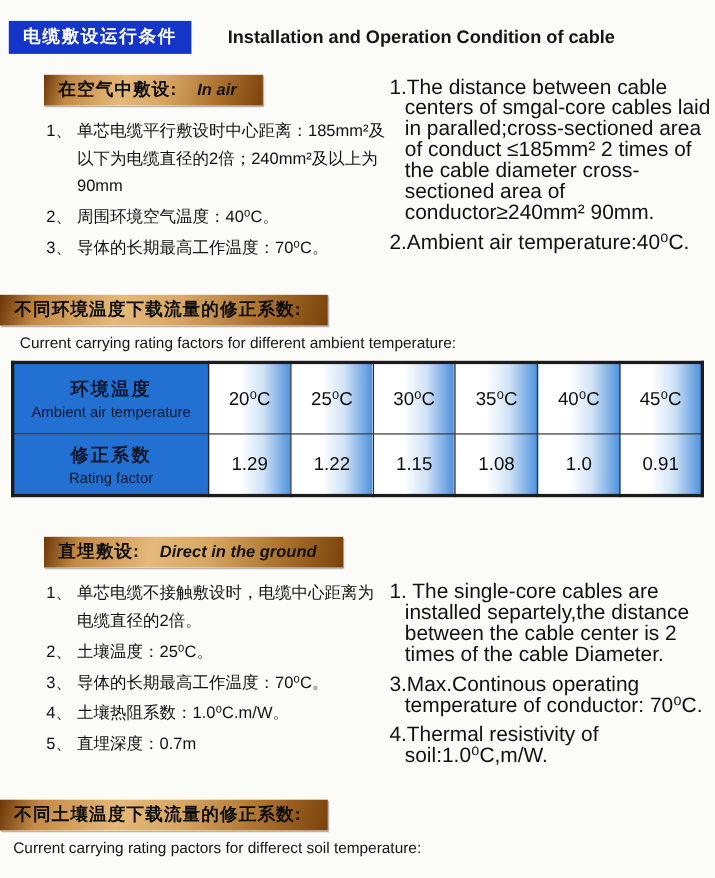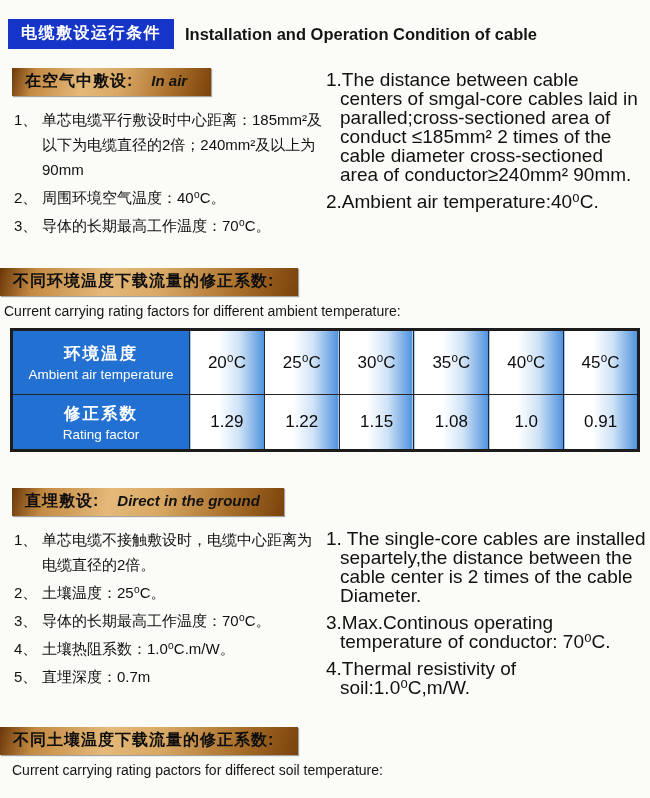--- a/index.html
+++ b/index.html
@@ -4,61 +4,61 @@
 <style>
   * { margin:0; padding:0; box-sizing:border-box; }
   html,body { width:650px; }
   body {
     font-family:"Liberation Sans","DejaVu Sans",sans-serif;
     background:#fbfbf8; color:#111;
   }
   .page { position:relative; width:650px; height:798px; overflow:hidden; padding-top:19px; }
 
   
-  .hdr-row { display:flex; align-items:center; gap:11px; margin-left:8px; }
+  .hdr-row { display:flex; align-items:center; gap:33px; margin-left:8px; }
   .badge {
     background:#1535c8; color:#fff; font-weight:bold; font-size:16px;
     padding:4px 13px 5px; letter-spacing:1.5px; white-space:nowrap;
   }
   .doc-title { font-size:16.5px; font-weight:600; color:#151515; }
 
   
   .gold {
     display:inline-block;
     background:linear-gradient(104deg,#6b3708 0%,#c48a43 12%,#e4b97a 36%,#d8a763 55%,#a96f2a 80%,#7a420c 100%);
     padding:3px 24px 4px 13px;
     box-shadow:1px 1px 1px rgba(0,0,0,.35);
   }
   .gold .zh { font-weight:bold; font-size:16px; color:#0d0d0d; letter-spacing:1px; }
   .gold .en { font-weight:bold; font-style:italic; font-size:15px; margin-left:18px; color:#111; }
 
   
   .section { display:flex; margin-top:19px; }
-  .col-left  { width:322px; padding-left:12px; flex:none; }
+  .col-left  { width:322px; padding-left:12px; flex:none;margin-left:28px; }
   .col-right { flex:1; padding:0 4px 0 4px; }
   .col-right.offset { margin-top:39px; }
 
   .zh-list { margin-top:11px; font-size:15px; line-height:25px; }
   .zh-item { display:flex; margin-bottom:3px; }
   .zh-item .num { flex:none; width:30px; padding-left:2px; }
   .zh-item .txt { flex:1; }
 
   .en-list { font-size:19px; line-height:19px; margin-top:2px; }
   .en-item { padding-left:14px; text-indent:-14px; margin-bottom:8px; }
 
   .bar2-wrap { margin-left:0; margin-top:27px; }
-  .caption { margin:7px 0 0 4px; font-size:14px; color:#151515; }
+  .caption { margin:7px 0 0 18px; font-size:14px; color:#151515; }
 
   
   table.rate {
     margin:9px 0 0 10px; border-collapse:collapse; table-layout:fixed;
     width:630px; border:3px solid #1c1c1c; background:#fff;
   }
   table.rate td { border:1.5px solid #262626; text-align:center; vertical-align:middle; }
-  td.hd { background:#2270d2; color:#ffffff; width:178px; }
+  td.hd { background:#2270d2; color:#0f172a; width:178px; }
   td.hd .hd-zh { font-size:16.5px; font-weight:bold; letter-spacing:2px; }
   td.hd .hd-en { font-size:13.5px; margin-top:2px; }
   td.val {
     background:linear-gradient(to right,#ffffff 0%,#ffffff 38%,#cfe2f6 66%,#4f92de 100%);
     font-size:17px; color:#0d0d0d;
   }
   tr.r1 td { height:65px; }
   tr.r2 td { height:56px; }
 </style>
 </head>

